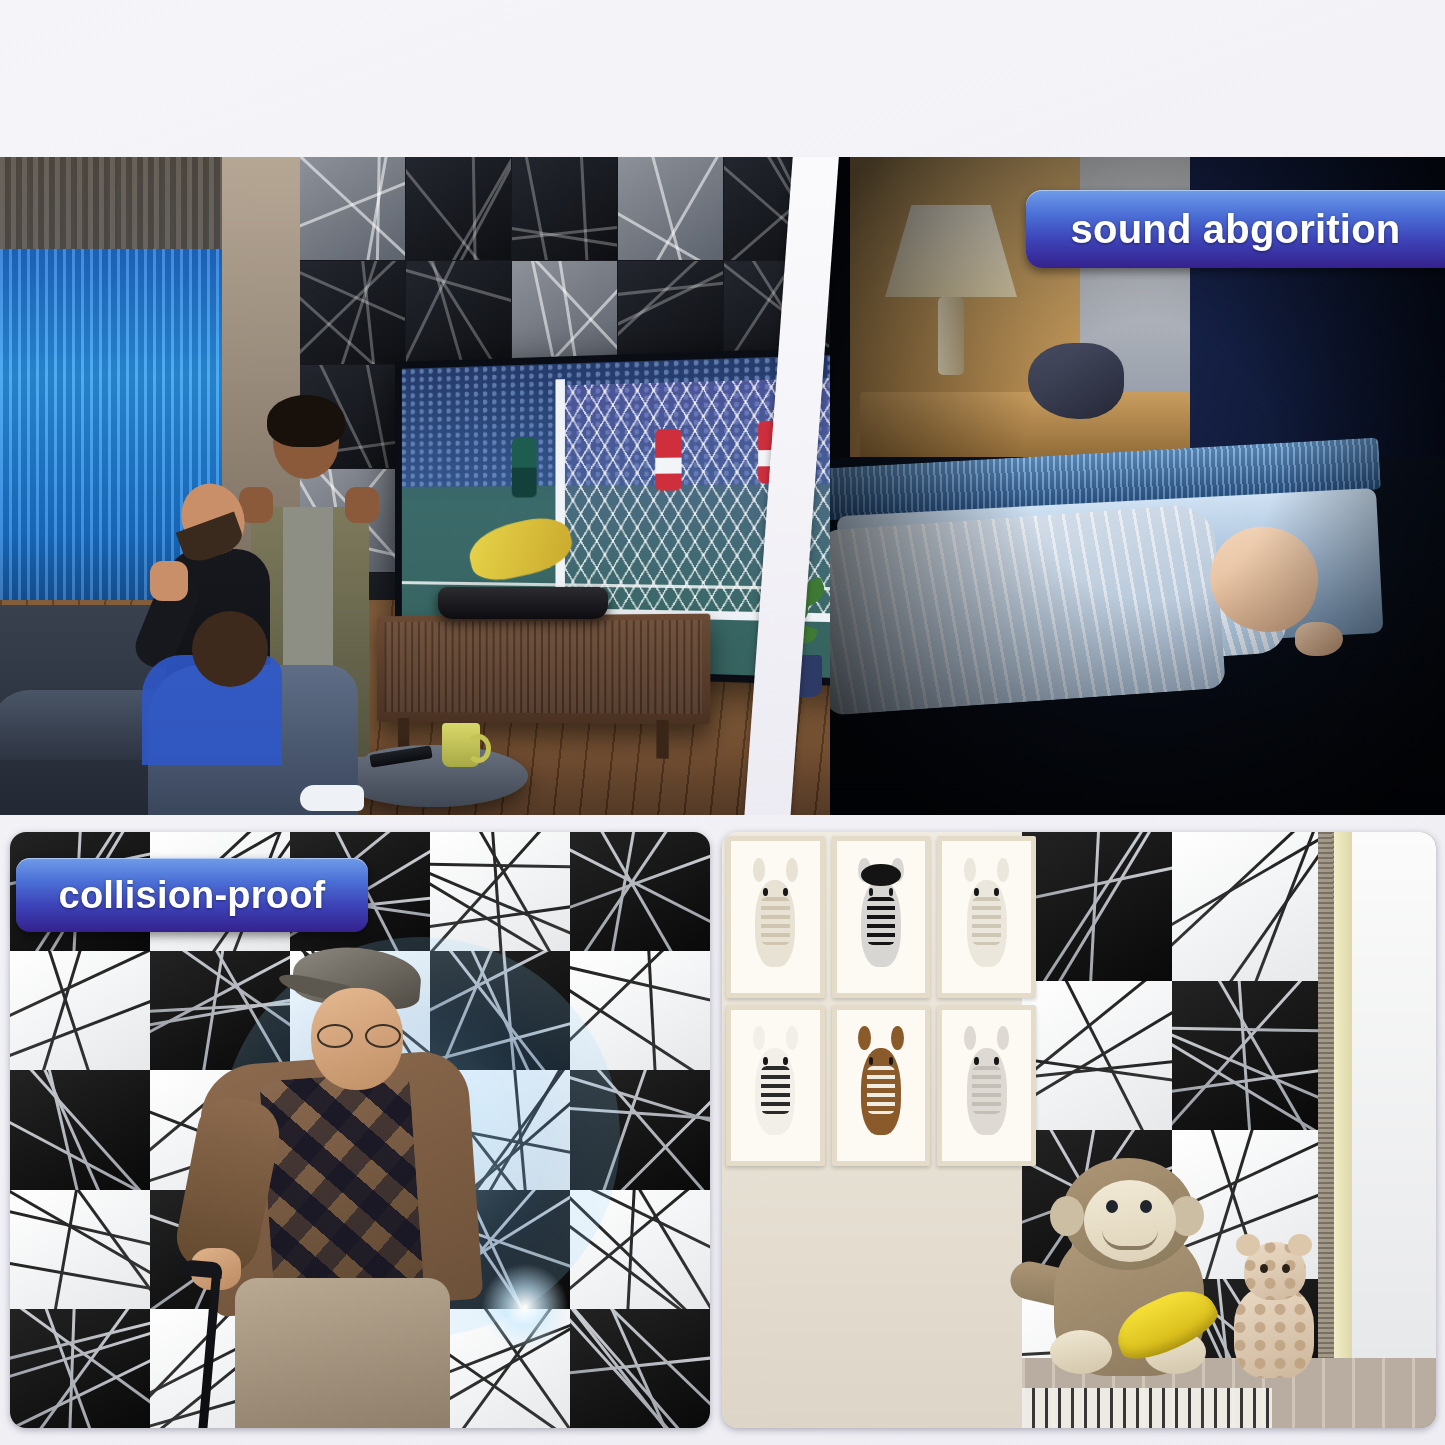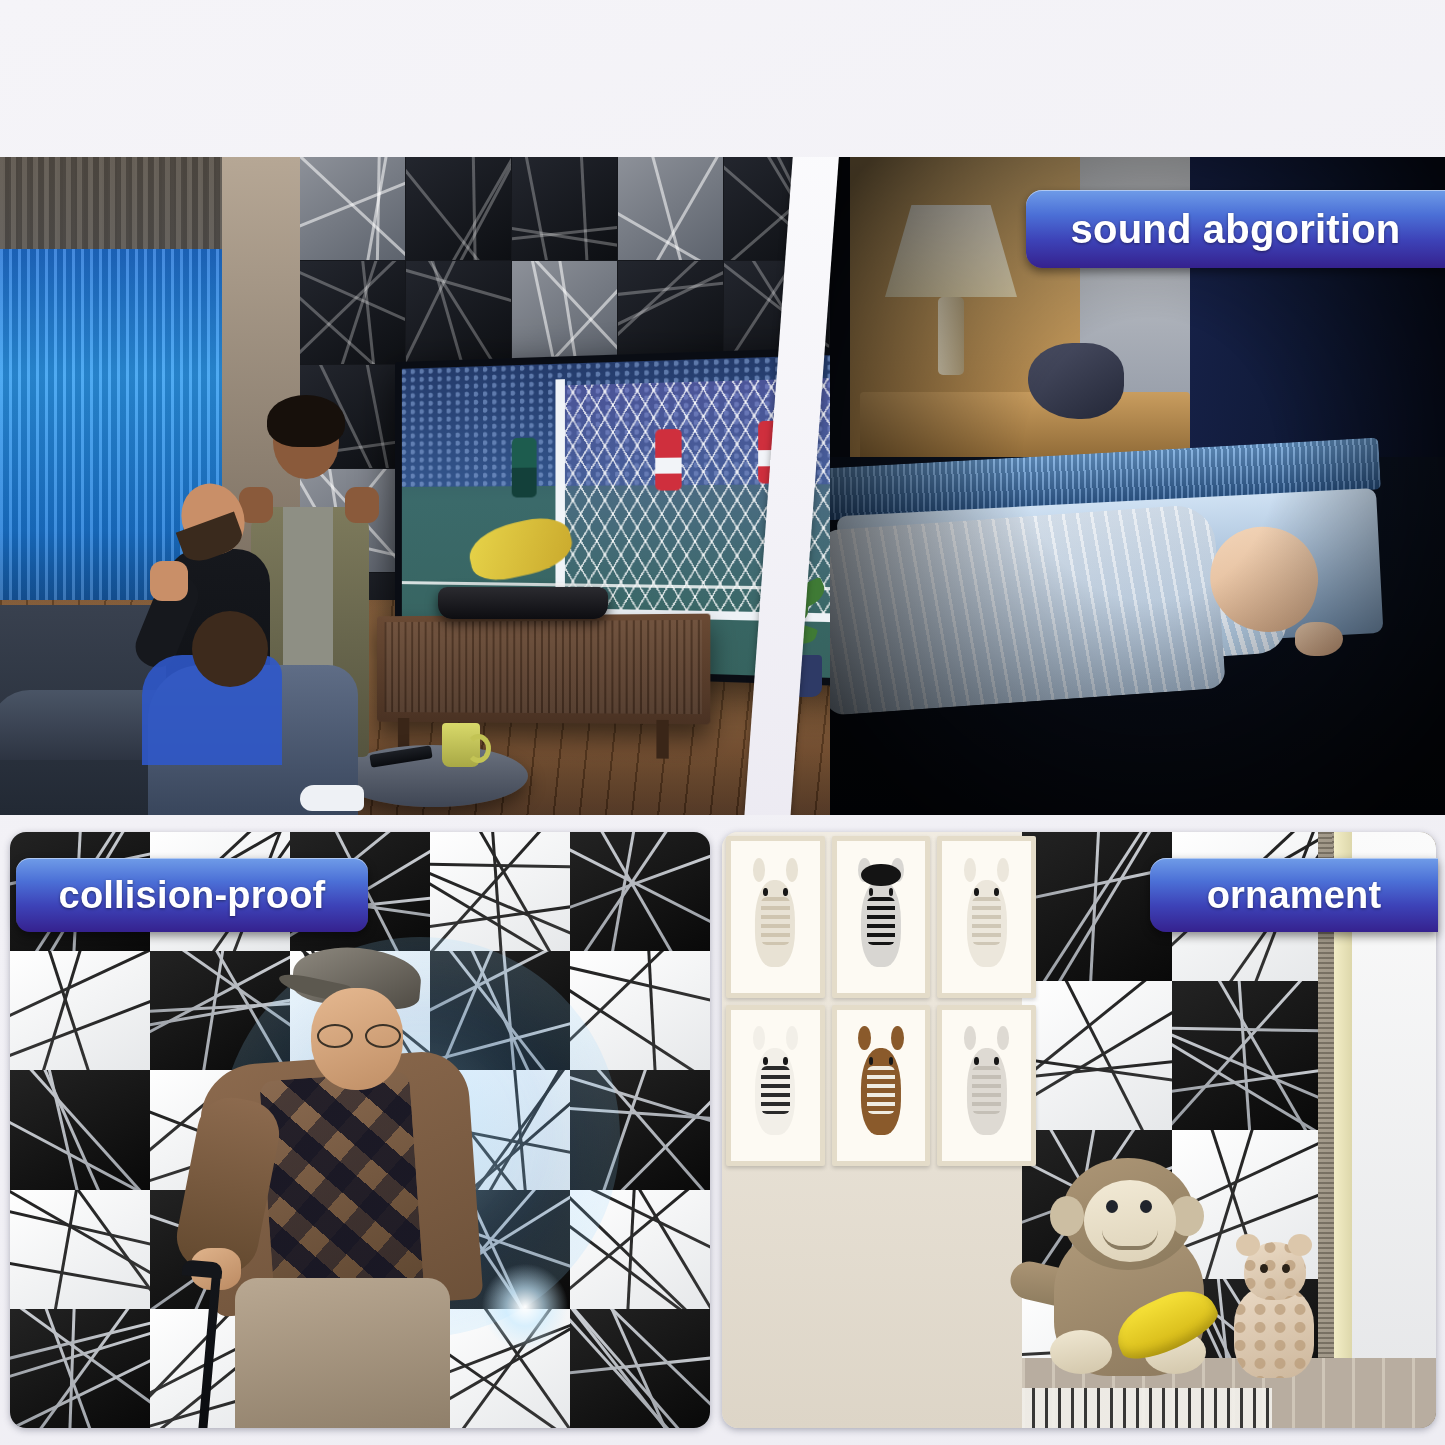--- a/index.html
+++ b/index.html
@@ -927,17 +927,14 @@
       </div>
     </div>
   </div>
 
   <div class="badge" id="badge-collision">
     <span>collision-proof</span>
   </div>
   <div class="badge" id="badge-sound">
     <span>sound abgorition</span>
   </div>
-  <div class="badge" id="badge-ornament">
-    <span>ornament</span>
-  </div>
 
 </div>
 
 </body></html>

